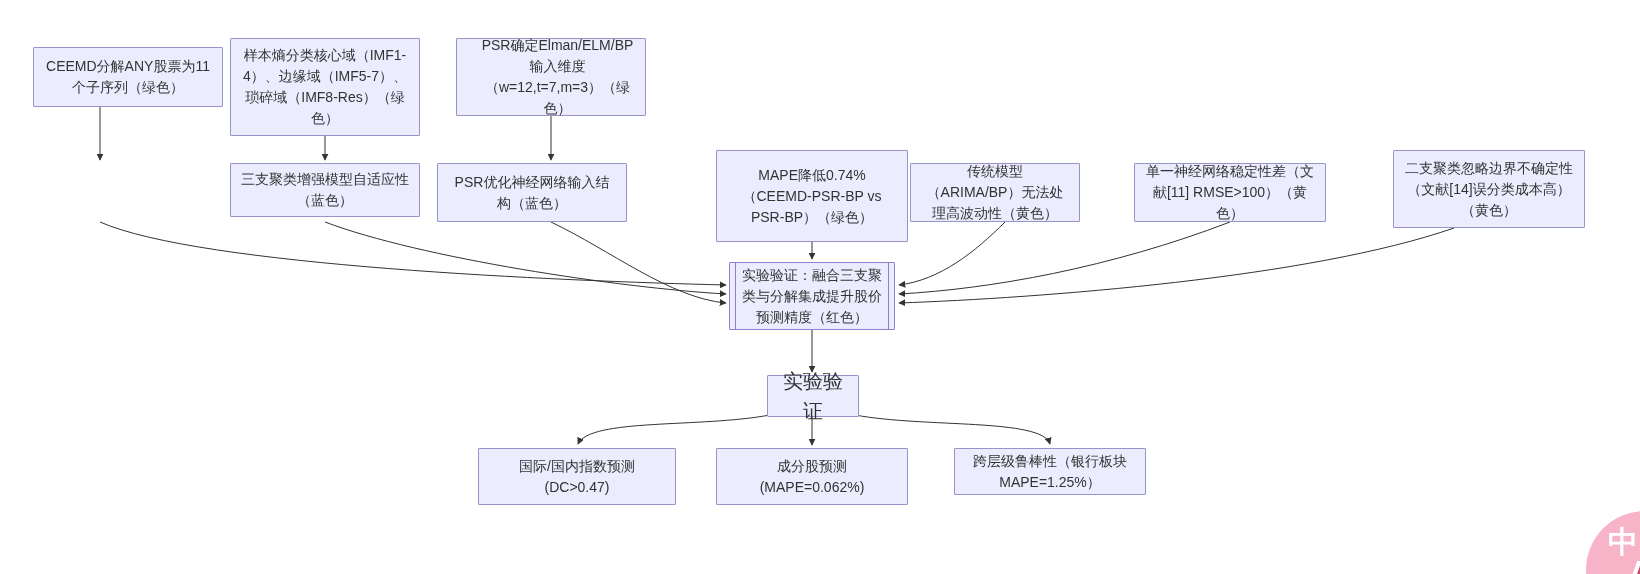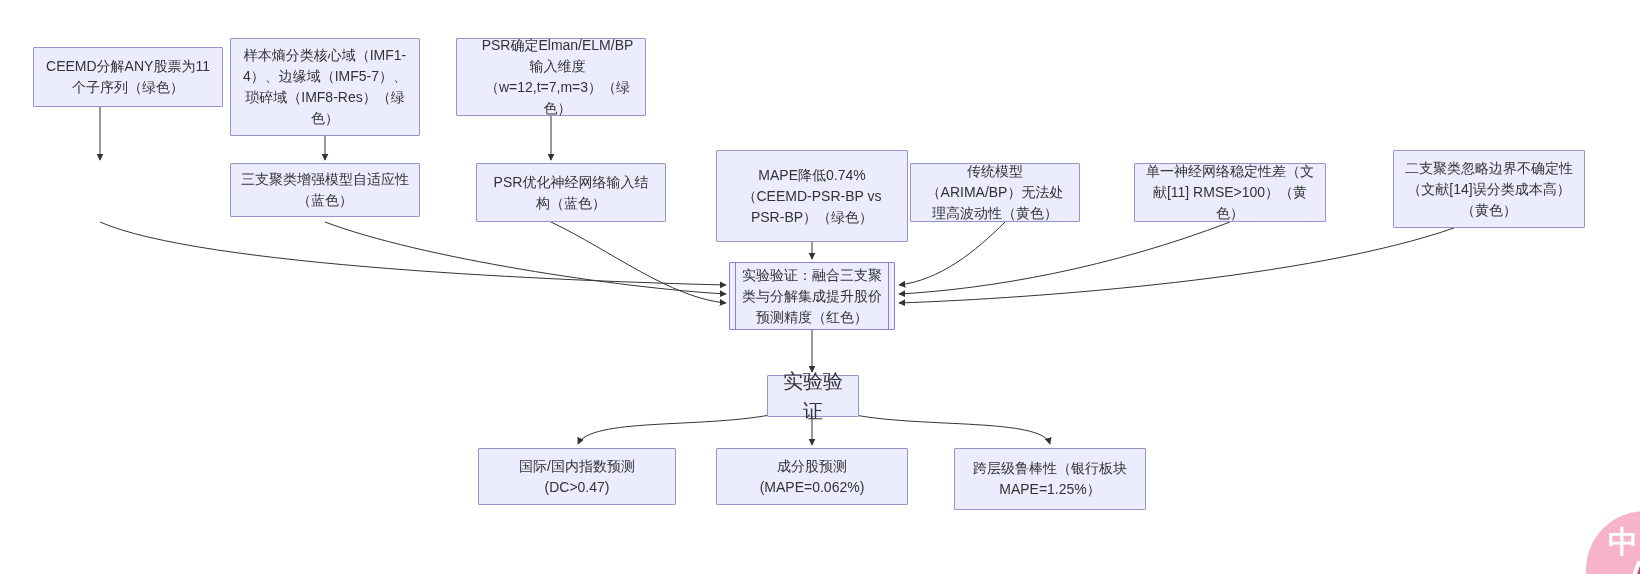--- a/index.html
+++ b/index.html
@@ -38,21 +38,21 @@
     justify-content: center;
     padding: 3px 10px;
   }
   
   #n-ceemd       { left: 5px;    top: 47px;  width: 190px; height: 60px; margin-left: 28px; }
   #n-entropy     { left: 230px;  top: 38px;  width: 190px; height: 98px; }
   #n-psr-dim     { left: 456px;  top: 38px;  width: 190px; height: 78px; padding-left: 23px; }
   
   #n-decomp      { left: 5px;    top: 163px; width: 190px; height: 59px; }
   #n-three-way   { left: 230px;  top: 163px; width: 190px; height: 54px; }
-  #n-psr-opt     { left: 476px;  top: 163px; width: 190px; height: 59px; }
+  #n-psr-opt     { left: 437px;  top: 163px; width: 190px; height: 59px; }
   #n-mape        { left: 716px;  top: 150px; width: 192px; height: 92px; }
   #n-traditional { left: 896px;  top: 163px; width: 170px; height: 59px; margin-left: 14px; }
   #n-single-nn   { left: 1134px; top: 163px; width: 192px; height: 59px; }
   #n-two-way     { left: 1358px; top: 150px; width: 192px; height: 78px; margin-left: 35px; }
   
   #n-core        { left: 729px;  top: 262px; width: 166px; height: 68px;
                    border-color: #8f7fce; }
   #n-core::before, #n-core::after {
     content: "";
     position: absolute;
@@ -60,21 +60,21 @@
     width: 1px;
     background: #8f7fce;
   }
   #n-core::before { left: 5px; }
   #n-core::after  { right: 5px; }
   
   #n-experiment  { left: 767px;  top: 375px; width: 92px;  height: 42px; font-size: 20px; }
   
   #n-index-pred  { left: 478px;  top: 448px; width: 198px; height: 57px; }
   #n-stock-pred  { left: 716px;  top: 448px; width: 192px; height: 57px; }
-  #n-robustness  { left: 954px;  top: 448px; width: 192px; height: 62px; }
+  #n-robustness  { left: 954px;  top: 448px; width: 192px; height: 47px; }
 
   
   #translate-badge {
     position: absolute;
     z-index: 3;
     left: 1586px;
     top: 511px;
     width: 118px;
     height: 118px;
     border-radius: 50%;

